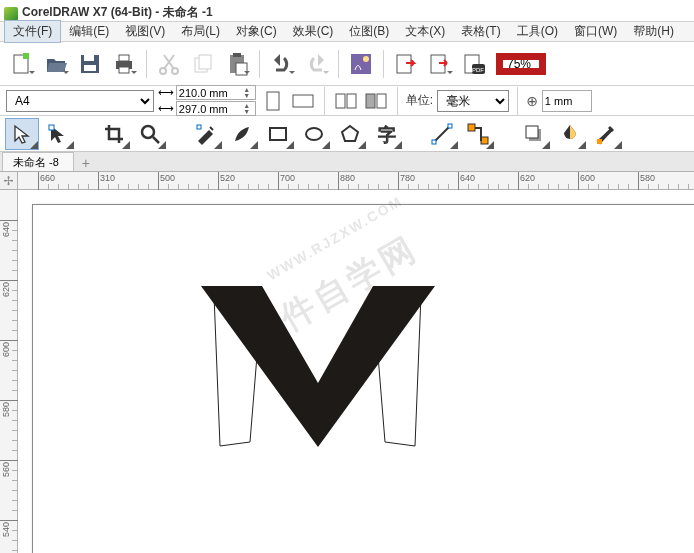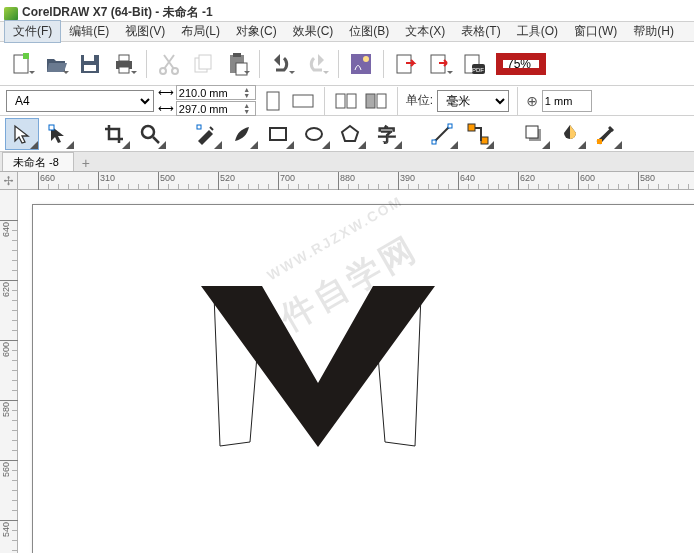--- a/index.html
+++ b/index.html
@@ -360,21 +360,21 @@
       <div class="tick-minor-h" style="left: 300px;"></div>
       <div class="tick-minor-h" style="left: 310px;"></div>
       <div class="tick-major" style="left: 320px;"></div>
       <div class="tick-label-h" style="left: 322px;">880</div>
       <div class="tick-minor-h" style="left: 330px;"></div>
       <div class="tick-minor-h" style="left: 340px;"></div>
       <div class="tick-minor-h" style="left: 350px;"></div>
       <div class="tick-minor-h" style="left: 360px;"></div>
       <div class="tick-minor-h" style="left: 370px;"></div>
       <div class="tick-major" style="left: 380px;"></div>
-      <div class="tick-label-h" style="left: 382px;">390</div>
+      <div class="tick-label-h" style="left: 382px;">780</div>
       <div class="tick-minor-h" style="left: 390px;"></div>
       <div class="tick-minor-h" style="left: 400px;"></div>
       <div class="tick-minor-h" style="left: 410px;"></div>
       <div class="tick-minor-h" style="left: 420px;"></div>
       <div class="tick-minor-h" style="left: 430px;"></div>
       <div class="tick-major" style="left: 440px;"></div>
       <div class="tick-label-h" style="left: 442px;">640</div>
       <div class="tick-minor-h" style="left: 450px;"></div>
       <div class="tick-minor-h" style="left: 460px;"></div>
       <div class="tick-minor-h" style="left: 470px;"></div>

